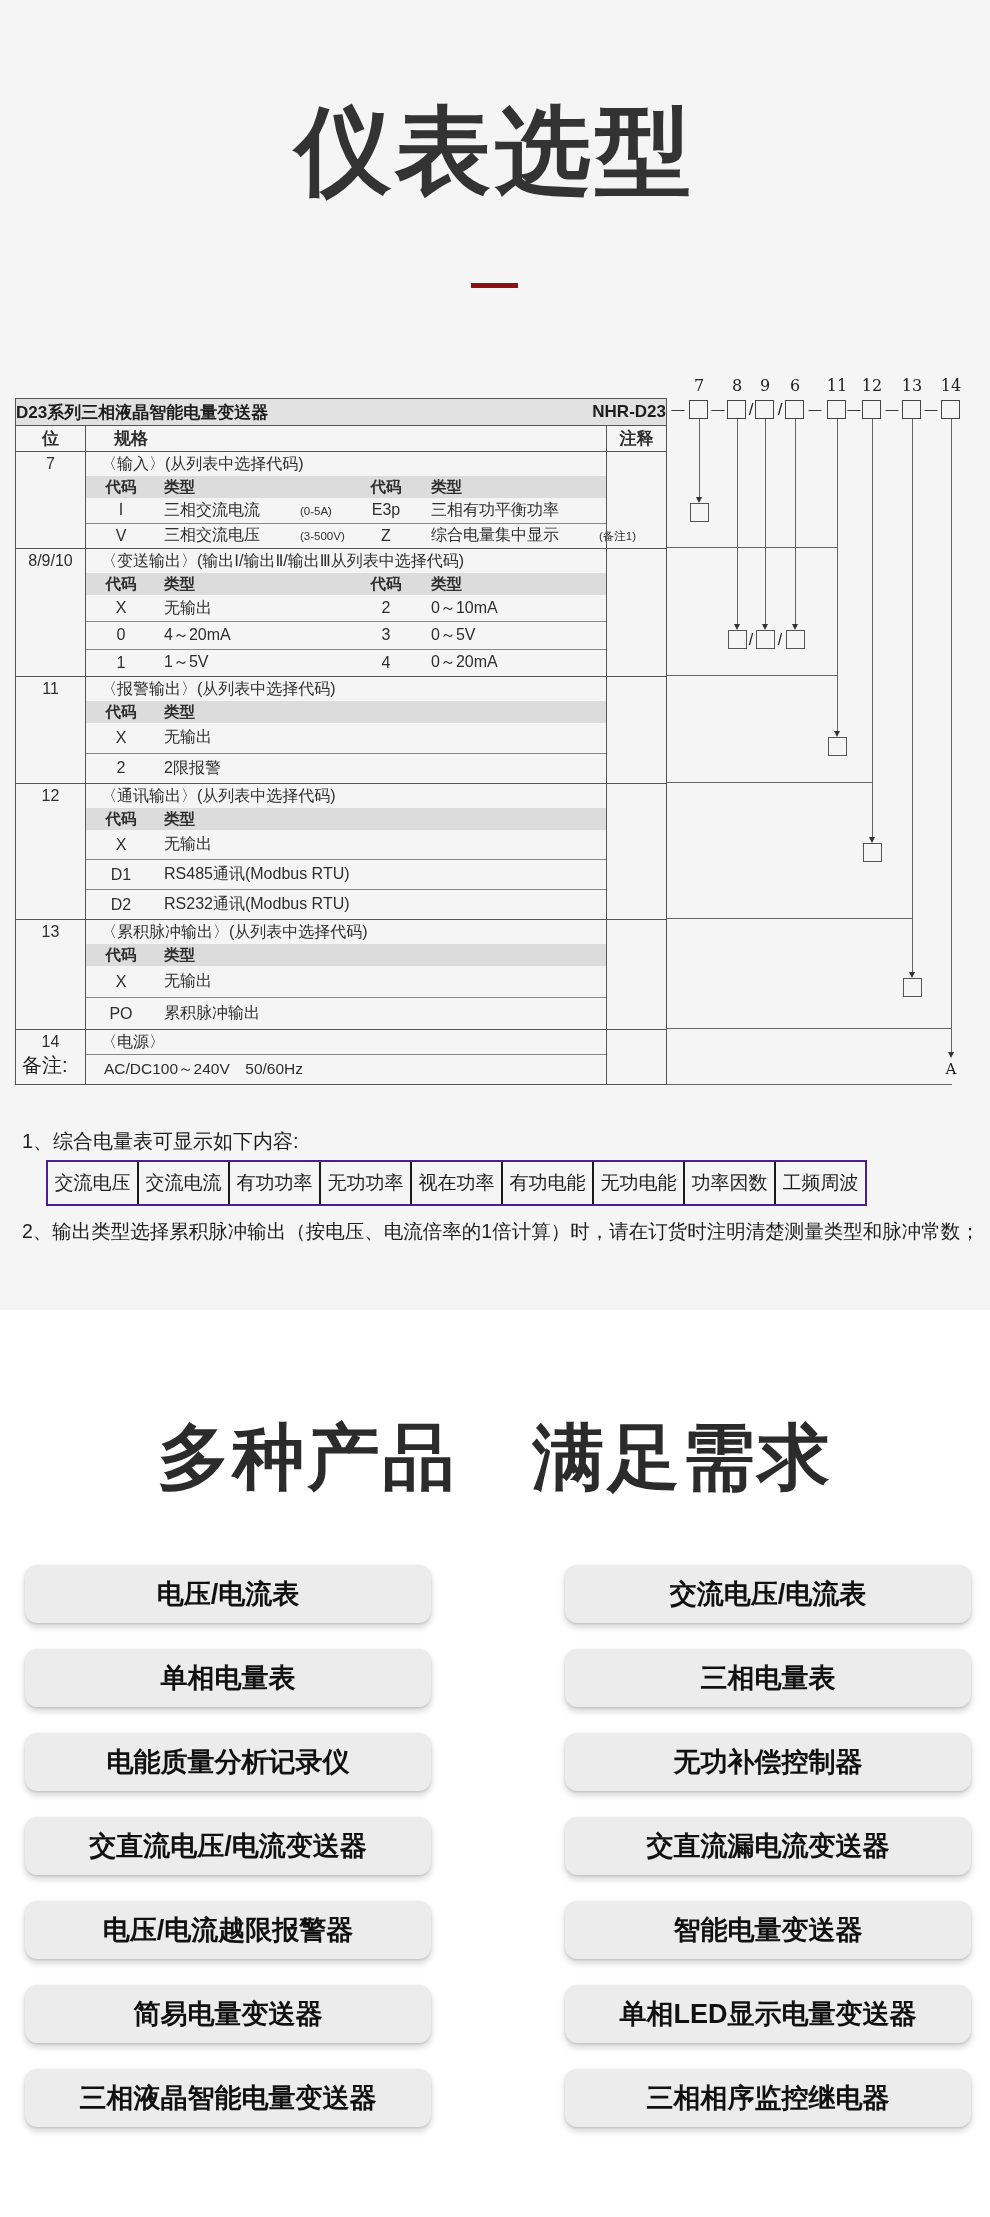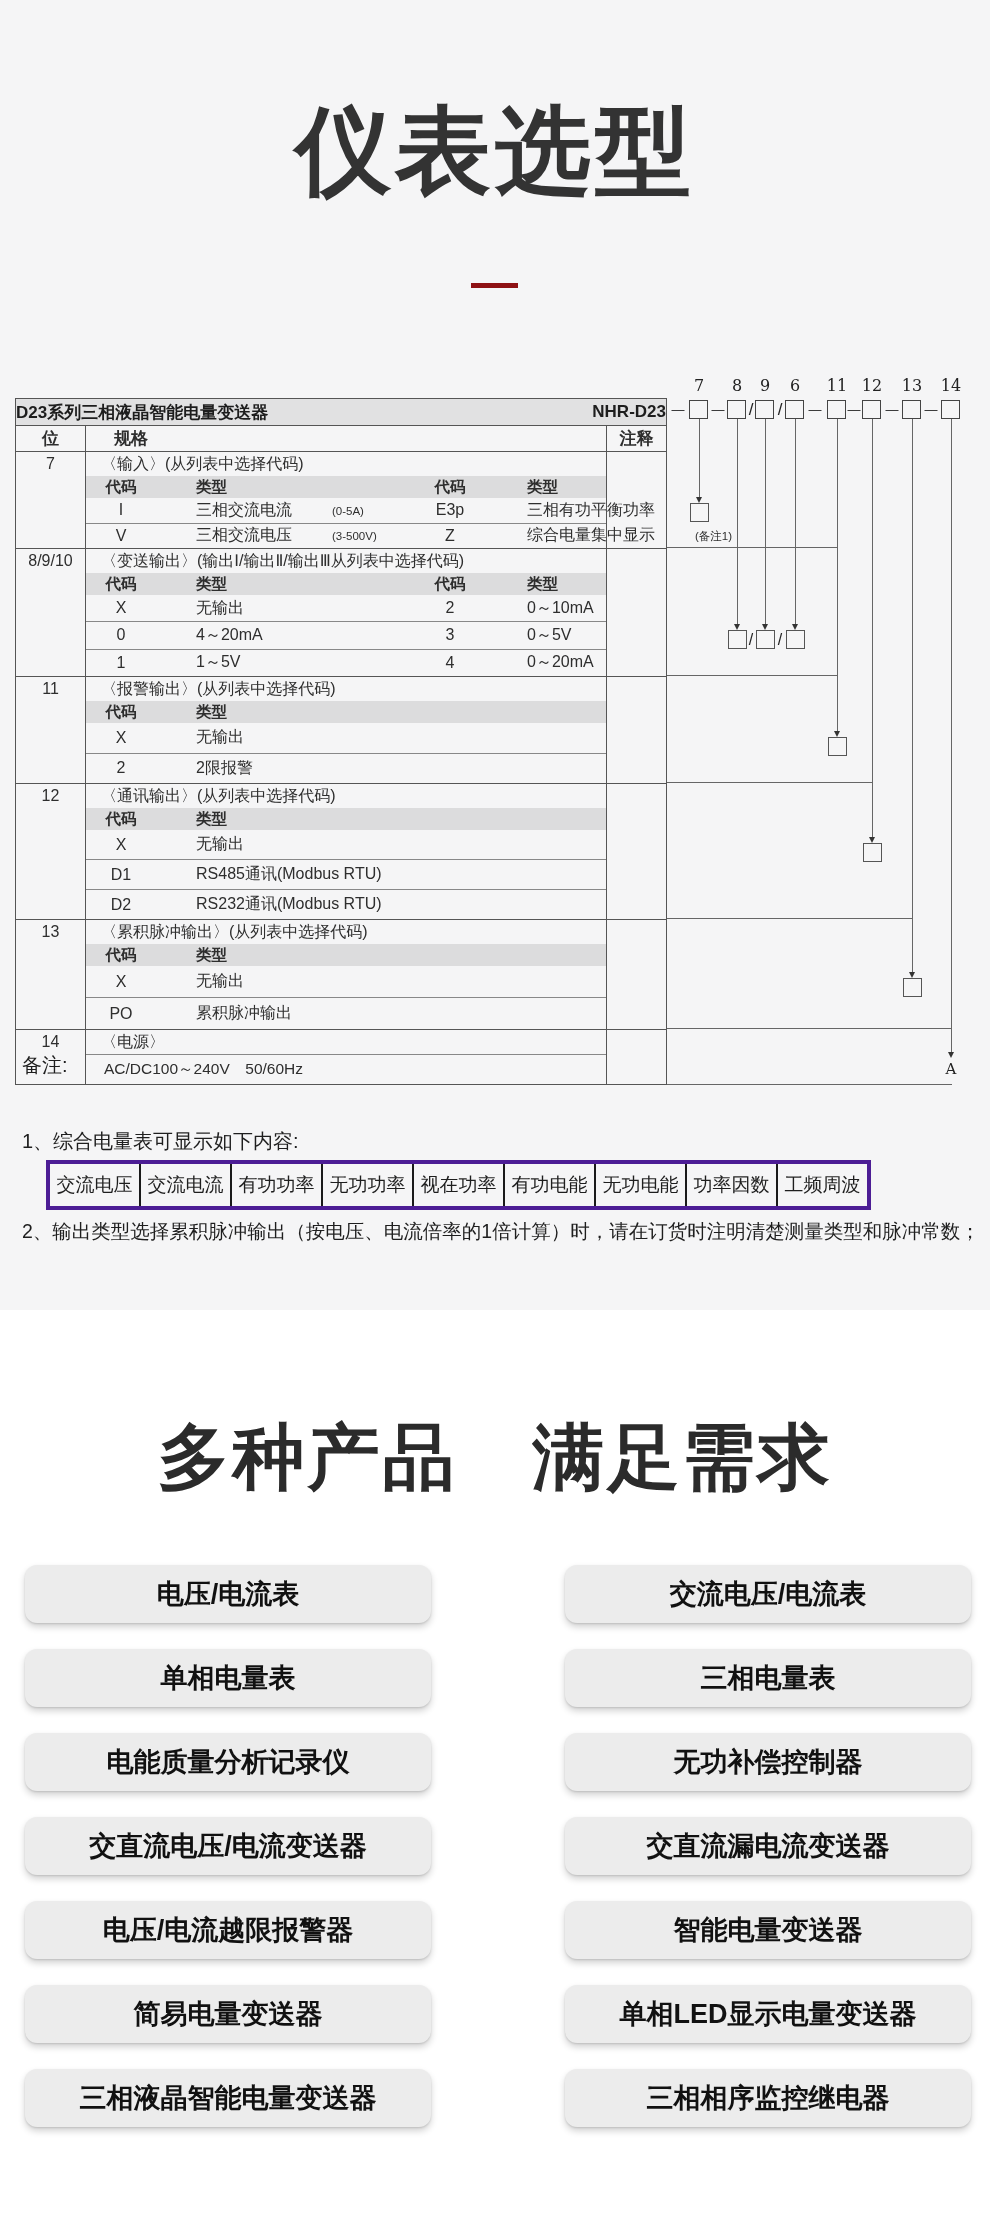--- a/index.html
+++ b/index.html
@@ -17,21 +17,21 @@
   .hc{display:flex;align-items:center;box-sizing:border-box;}
   .hc.bit{justify-content:center;border-right:1px solid #555;}
   .hc.spec{padding-left:28px;text-align:right;}
   .hc.note{justify-content:center;border-left:1px solid #555;}
   .tsec{display:grid;grid-template-columns:70px 1fr 60px;border-top:1px solid #555;box-sizing:border-box;}
   .bitcell{border-right:1px solid #555;text-align:center;padding-top:3px;font-size:16px;box-sizing:border-box;}
   .notecell{border-left:1px solid #555;box-sizing:border-box;}
   .speccell{display:flex;flex-direction:column;min-width:0;}
   .sec-title{height:24px;line-height:24px;padding-left:15px;font-size:16px;white-space:nowrap;}
   .subhead{height:22px;background:#dcdcdd;font-weight:bold;font-size:15.5px;}
-  .grow{display:grid;align-items:center;gap:32px;}
+  .grow{display:grid;align-items:center;}
   .g2{grid-template-columns:70px 195px 70px 1fr;}
   .g1{grid-template-columns:70px 1fr;}
   .crow{flex:1;font-size:16px;}
   .crow.bline{border-top:1px solid #888;}
   .ccode{text-align:center;}
   .ctype{padding-left:8px;white-space:nowrap;}
   .ctype2{padding-left:10px;white-space:nowrap;}
   .small{font-size:11.5px;margin-left:40px;}
   .powrow{flex:1;border-top:1px solid #888;display:flex;align-items:center;padding-left:18px;font-size:15.5px;white-space:nowrap;}
   
@@ -40,21 +40,21 @@
   .sep{position:absolute;top:30px;width:16px;height:19px;text-align:center;font-size:15px;line-height:19px;color:#222;}
   
   .vline{position:absolute;width:1px;background:#666;}
   .hline{position:absolute;height:1px;background:#666;}
   .arrow{position:absolute;width:0;height:0;border-left:3.5px solid transparent;border-right:3.5px solid transparent;border-top:6px solid #333;}
   .dropbox{position:absolute;width:19px;height:19px;border:1px solid #555;box-sizing:border-box;background:transparent;}
   .dropslash{position:absolute;width:10px;text-align:center;font-size:16px;color:#222;}
   .endpoint{position:absolute;width:20px;text-align:center;font-family:"DejaVu Serif",serif;font-size:15px;color:#222;}
   
   .ntext{position:absolute;left:22px;font-size:20px;color:#1e1e1e;white-space:nowrap;}
-  .note-items{position:absolute;top:1160px;left:46px;display:flex;border:4px solid #4c1d95;background:transparent;}
+  .note-items{position:absolute;top:1160px;left:46px;display:flex;border:2px solid #4c1d95;background:transparent;}
   .ncell{width:89px;height:42px;line-height:42px;text-align:center;font-size:19px;border-left:2px solid #1a1a1a;color:#1e1e1e;white-space:nowrap;}
   .ncell:first-child{border-left:none;}
   
   .products{position:relative;width:990px;height:907px;background:#ffffff;}
   .products-title{position:absolute;top:100px;left:0;right:0;margin:0;text-align:center;
     font-size:72px;font-weight:800;color:#2b2b2b;letter-spacing:3px;}
   .product-cols{position:absolute;top:255px;left:25px;width:946px;display:flex;justify-content:space-between;}
   .pcol{display:flex;flex-direction:column;gap:26px;width:406px;}
   .pbtn{height:58px;background:#ececec;border-radius:12px;
     box-shadow:0 4px 7px rgba(0,0,0,0.18),0 1px 2px rgba(0,0,0,0.12);

